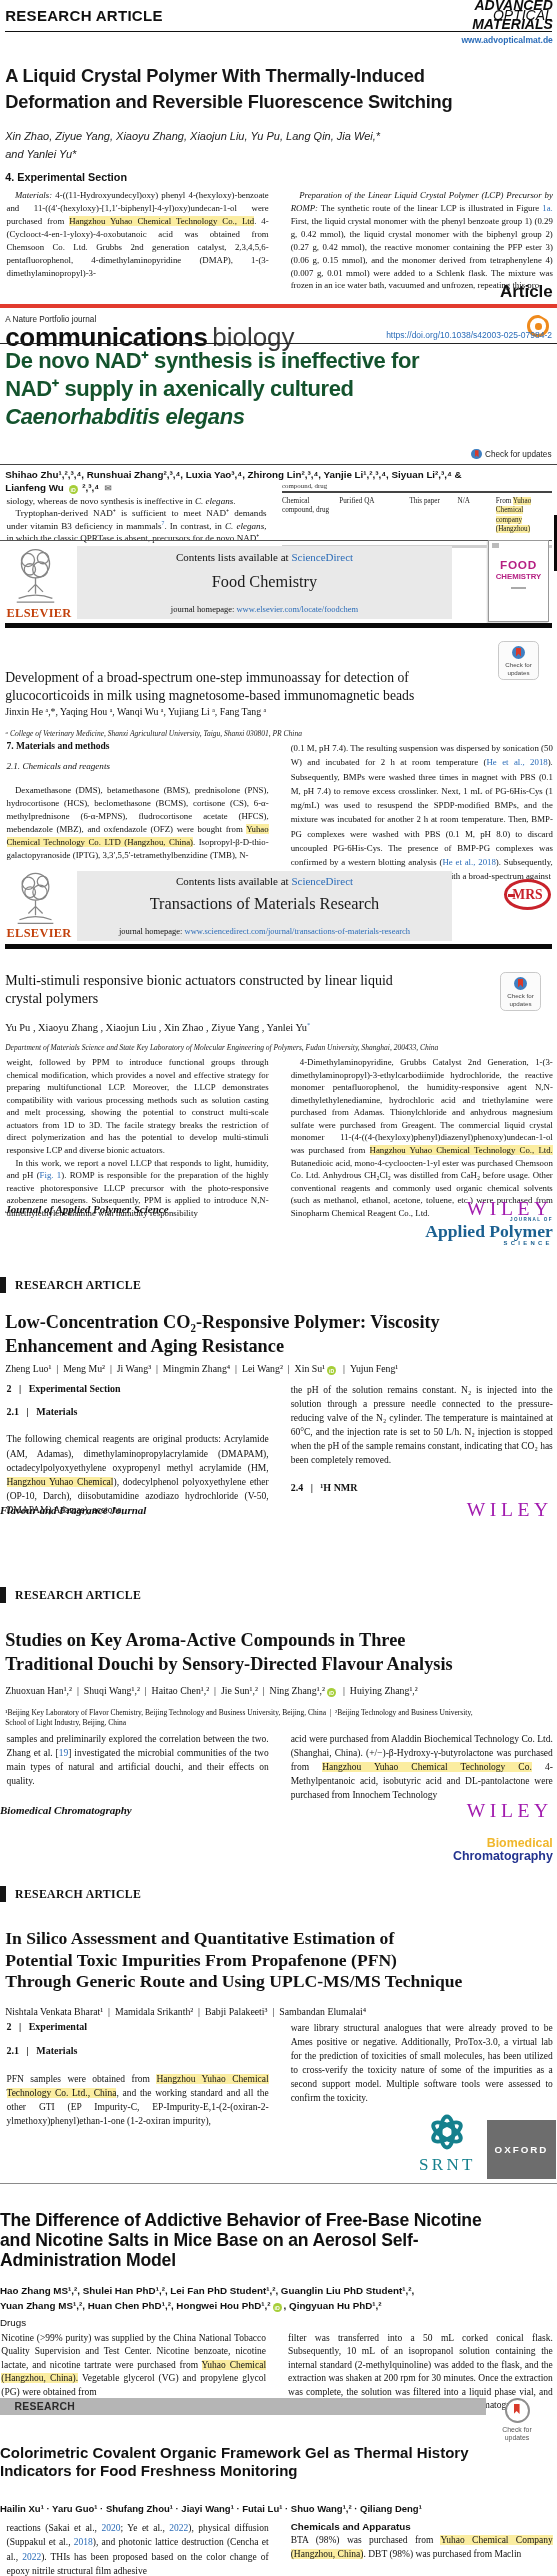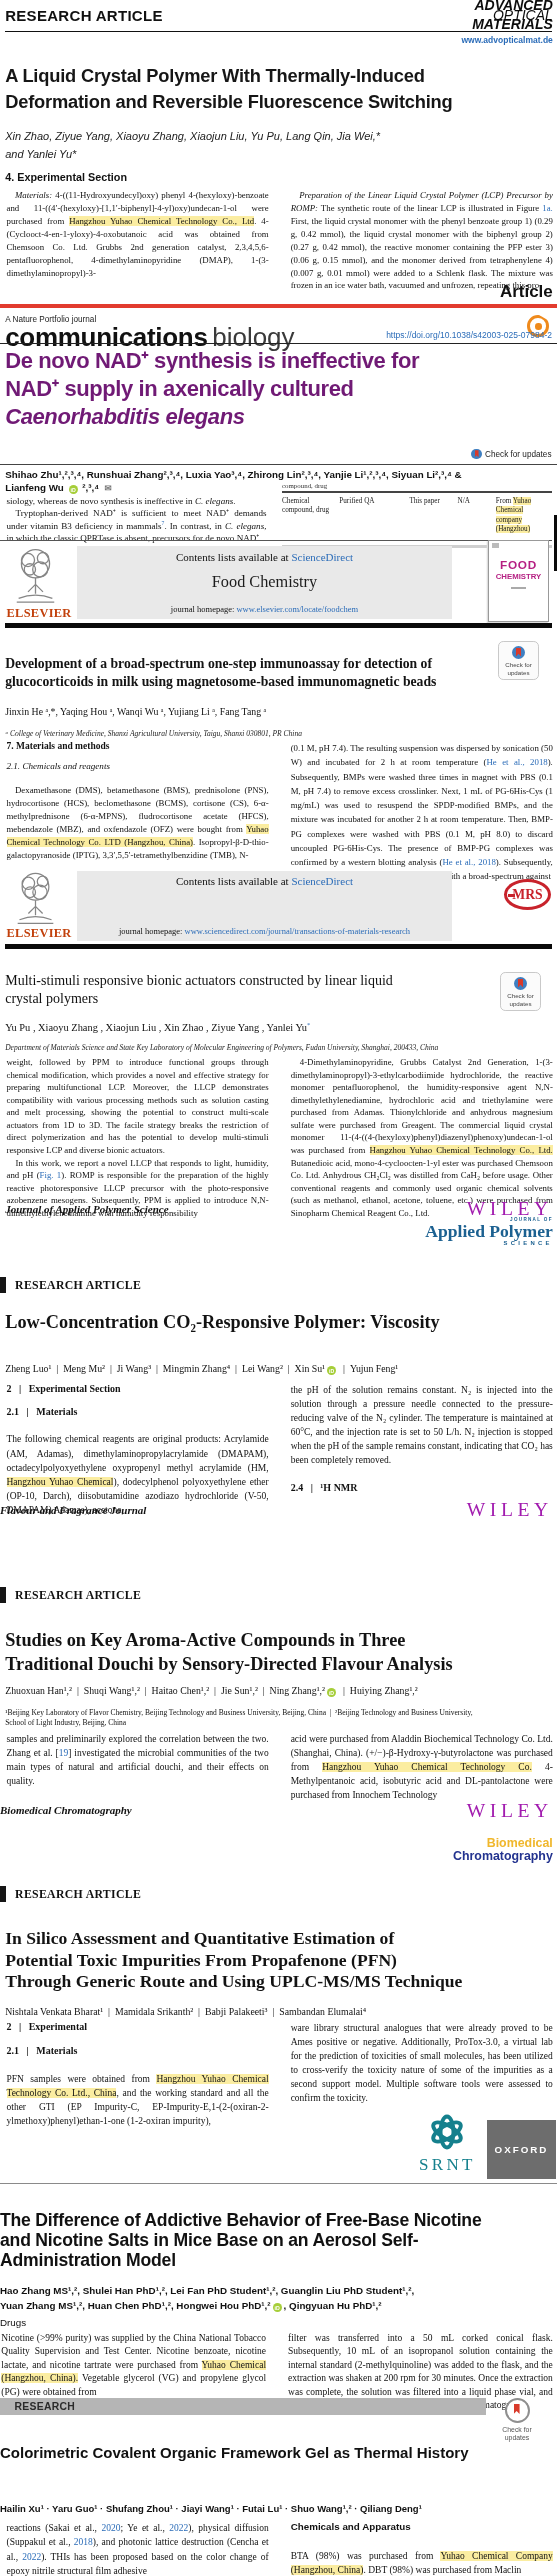--- a/index.html
+++ b/index.html
@@ -27,21 +27,21 @@
   
   .cb-logo{font-family:Liberation Sans, sans-serif;font-size:26px;line-height:21px;margin-top:48px;}
   .cb-logo b{font-weight:800;letter-spacing:-0.3px;}
   .cb-logo span.lt{font-weight:300;color:#3a3a3a;margin-left:4.6px;}
   .cb-article{font:bold 17px "Liberation Sans",sans-serif;}
   .cb-redbar{position:absolute;left:0;width:558px;height:3.9px;background:#e23b2e;}
   .cb-tag{font:8.2px "Liberation Sans",sans-serif;color:#222;}
   .cb-doi{font:8.5px "Liberation Sans",sans-serif;}
   .cb-rule{position:absolute;left:0;width:558px;border-top:1.3px solid #222;}
   .cb-rule2{position:absolute;left:0;width:558px;border-top:0.7px solid #444;}
-  .cb-title{font:800 22px/28px "Liberation Sans",sans-serif;letter-spacing:-0.4px;color:#701a75;}
+  .cb-title{font:800 22px/28px "Liberation Sans",sans-serif;letter-spacing:-0.4px;color:#14532d;}
   .cb-authors{font:bold 9.8px/13px "Liberation Sans",sans-serif;}
   .cb-body{font:9.1px/1.35 "Liberation Serif",serif;}
   .chk{display:inline-flex;align-items:center;gap:3.3px;font:8.2px "Liberation Sans",sans-serif;color:#222;}
   .chk .ic,.vbadge .ic{width:10.4px;height:10.4px;border-radius:50%;background:#3f7fc1;position:relative;flex:0 0 auto;}
   .chk .ic::before,.vbadge .ic::before,.cbadge .ring::before{content:"";position:absolute;left:3.3px;top:1.3px;width:3.9px;height:7.2px;background:#d93a2b;clip-path:polygon(0 0,100% 0,100% 100%,50% 70%,0 100%);}
   .cb-tbl{position:absolute;left:282px;width:270px;font:7.2px/1.3 "Liberation Serif",serif;color:#1a1a1a;}
   .cb-tbl .clip{height:7.8px;overflow:hidden;color:#333;font-size:6.9px;}
   .cb-tbl .hdr{border-top:2px double #444;margin-top:1.3px;}
   .cb-tbl .row{display:flex;gap:5.2px;padding-top:3.9px;}
   .cb-tbl .row .c1{width:52px;} .cb-tbl .row .c2{width:65px;} .cb-tbl .row .c3{width:43px;} .cb-tbl .row .c4{width:33px;} .cb-tbl .row .c5{width:52px;}
@@ -230,21 +230,21 @@
   <div class="fc-cover" style="top:-6.5px;">
     <div class="f1">FOOD</div>
     <div class="f2">CHEMISTRY</div>
     <div class="mini"></div>
   </div>
   <div class="blackbar" style="top:77px;"></div>
   <div class="vbadge" style="left:498px;top:95px;">
     <div class="ic"></div>
     <div>Check for updates</div>
   </div>
-  <div class="abs fc-title" style="left:5.2px;top:109px;font-weight:bold;">
+  <div class="abs fc-title" style="left:5.2px;top:123px;">
     <div>Development of a broad-spectrum one-step immunoassay for detection of</div>
     <div>glucocorticoids in milk using magnetosome-based immunomagnetic beads</div>
   </div>
   <div class="abs fc-authors" style="left:5.2px;top:160px;">Jinxin He ᵃ,*, Yaqing Hou ᵃ, Wanqi Wu ᵃ, Yujiang Li ᵃ, Fang Tang ᵃ</div>
   <div class="abs fc-affil" style="left:5.2px;top:183px;">ᵃ College of Veterinary Medicine, Shanxi Agricultural University, Taigu, Shanxi 030801, PR China</div>
   <div class="two" style="top:195px;">
     <div>
       <div class="fc-h2">7. Materials and methods</div>
       <div class="fc-h3" style="margin-top:10.4px;">2.1. Chemicals and reagents</div>
       <div class="fc-body just" style="margin-top:13px;text-indent:8.5px;">
@@ -264,20 +264,21 @@
         <circle cx="22" cy="16" r="7"></circle>
         <circle cx="38" cy="14" r="6"></circle>
         <circle cx="35" cy="26" r="8"></circle>
         <circle cx="24" cy="26" r="6"></circle>
       <path d="M30 35 L30 52 M30 42 L22 50 M30 42 L38 50 M12 57 Q30 50 48 57 M10 61 L50 61"></path>
     </g>
   </svg>
   <div class="abs els-word" style="left:6.5px;top:64px;">ELSEVIER</div>
   <div class="els-box" style="left:77px;top:8.5px;width:375px;height:70px;">
     <div class="els-contents"><span>Contents lists available at </span><span class="blu">ScienceDirect</span></div>
+    <div class="els-journal" style="margin-top:6.5px;">Transactions of Materials Research</div>
     <div class="els-home"><span>journal homepage: </span><span class="blu">www.sciencedirect.com/journal/transactions-of-materials-research</span></div>
   </div>
   <div class="mrs" style="left:504px;top:17px;">
       <span>MRS</span>
     </div>
   <div class="blackbar" style="top:82px;"></div>
   <div class="abs tmr-title" style="left:5.2px;top:110px;">
     <div>Multi-stimuli responsive bionic actuators constructed by linear liquid</div>
     <div>crystal polymers</div>
   </div>
@@ -309,20 +310,21 @@
     <div class="l1">JOURNAL OF</div>
     <div class="l2">Applied Polymer</div>
     <div class="l3">SCIENCE</div>
   </div>
 </div>
 
 <div class="sec" id="s6" style="top:1277px;height:222px;">
   <div class="abs wkick" style="left:0;top:0;">RESEARCH ARTICLE</div>
   <div class="abs wtitle" style="left:5.2px;top:34px;">
     <div>Low-Concentration CO₂-Responsive Polymer: Viscosity</div>
+    <div>Enhancement and Aging Resistance</div>
   </div>
   <div class="abs wauthors" style="left:5.2px;top:86px;">
     <span>Zheng Luo¹&nbsp;&nbsp;|&nbsp;&nbsp;Meng Mu²&nbsp;&nbsp;|&nbsp;&nbsp;Ji Wang³&nbsp;&nbsp;|&nbsp;&nbsp;Mingmin Zhang⁴&nbsp;&nbsp;|&nbsp;&nbsp;Lei Wang²&nbsp;&nbsp;|&nbsp;&nbsp;Xin Su¹</span><span class="orcid">
         <span>iD</span>
       </span><span>&nbsp;&nbsp;|&nbsp;&nbsp;Yujun Feng¹</span>
   </div>
   <div class="two" style="top:106px;">
     <div>
       <div class="wh2">2&nbsp;&nbsp;&nbsp;|&nbsp;&nbsp;&nbsp;Experimental Section</div>
       <div class="wh2" style="margin-top:11.8px;">2.1&nbsp;&nbsp;&nbsp;|&nbsp;&nbsp;&nbsp;Materials</div>
@@ -436,27 +438,28 @@
 <div class="sec" id="s12" style="top:2393px;height:183px;overflow:hidden;">
   <div class="graybar" style="top:4.6px;">
       <span>RESEARCH</span>
     </div>
   <div class="cbadge" style="left:491px;top:5.2px;">
     <div class="ring"></div>
     <div>Check for updates</div>
   </div>
   <div class="abs cof-title" style="left:0;top:51px;">
     <div>Colorimetric Covalent Organic Framework Gel as Thermal History</div>
+    <div>Indicators for Food Freshness Monitoring</div>
   </div>
   <div class="abs cof-authors" style="left:0;top:110px;">Hailin Xu¹ · Yaru Guo¹ · Shufang Zhou¹ · Jiayi Wang¹ · Futai Lu¹ · Shuo Wang¹,² · Qiliang Deng¹</div>
   <div class="two" style="top:128px;">
     <div class="nic-body just" style="line-height:1.5;">
       <span>reactions (Sakai et al., </span><span class="blu">2020</span><span>; Ye et al., </span><span class="blu">2022</span><span>), physical diffusion (Suppakul et al., </span><span class="blu">2018</span><span>), and photonic lattice destruction (Cencha et al., </span><span class="blu">2022</span><span>). THIs has been proposed based on the color change of epoxy nitrile structural film adhesive</span>
     </div>
     <div>
       <div class="cof-h">Chemicals and Apparatus</div>
-      <div class="nic-body just" style="margin-top:17px;line-height:1.5;">
+      <div class="nic-body just" style="margin-top:1px;line-height:1.5;">
         <span>BTA (98%) was purchased from </span><span class="hl">Yuhao Chemical Company (Hangzhou, China)</span><span>. DBT (98%) was purchased from Maclin</span>
       </div>
     </div>
   </div>
 </div>
 
 
 </body></html>

